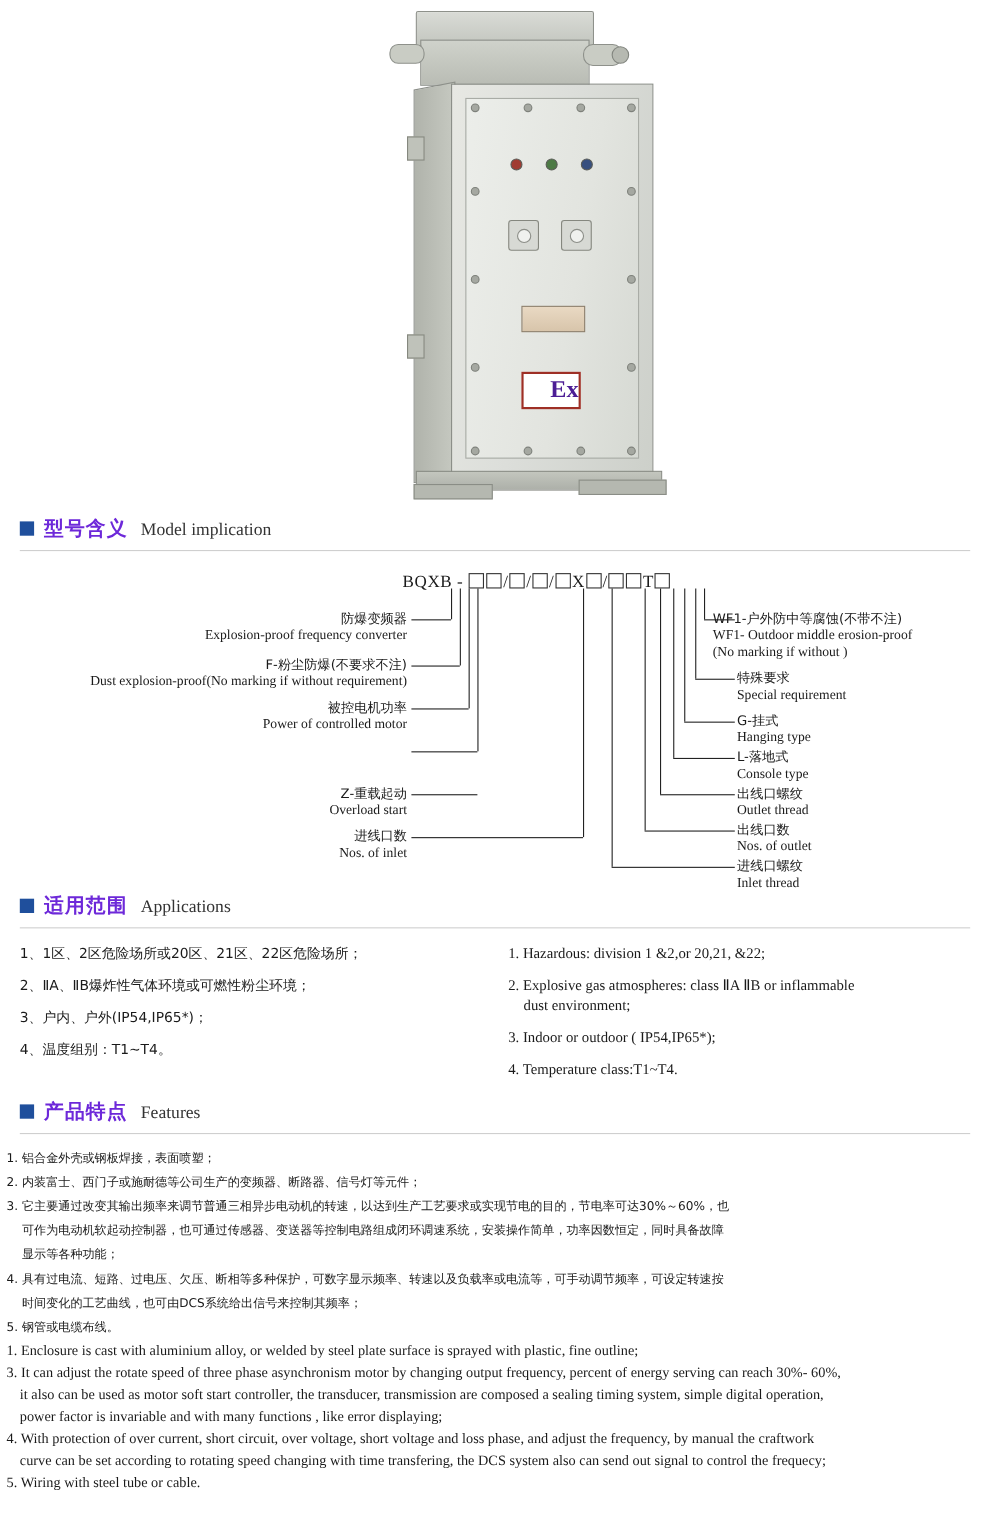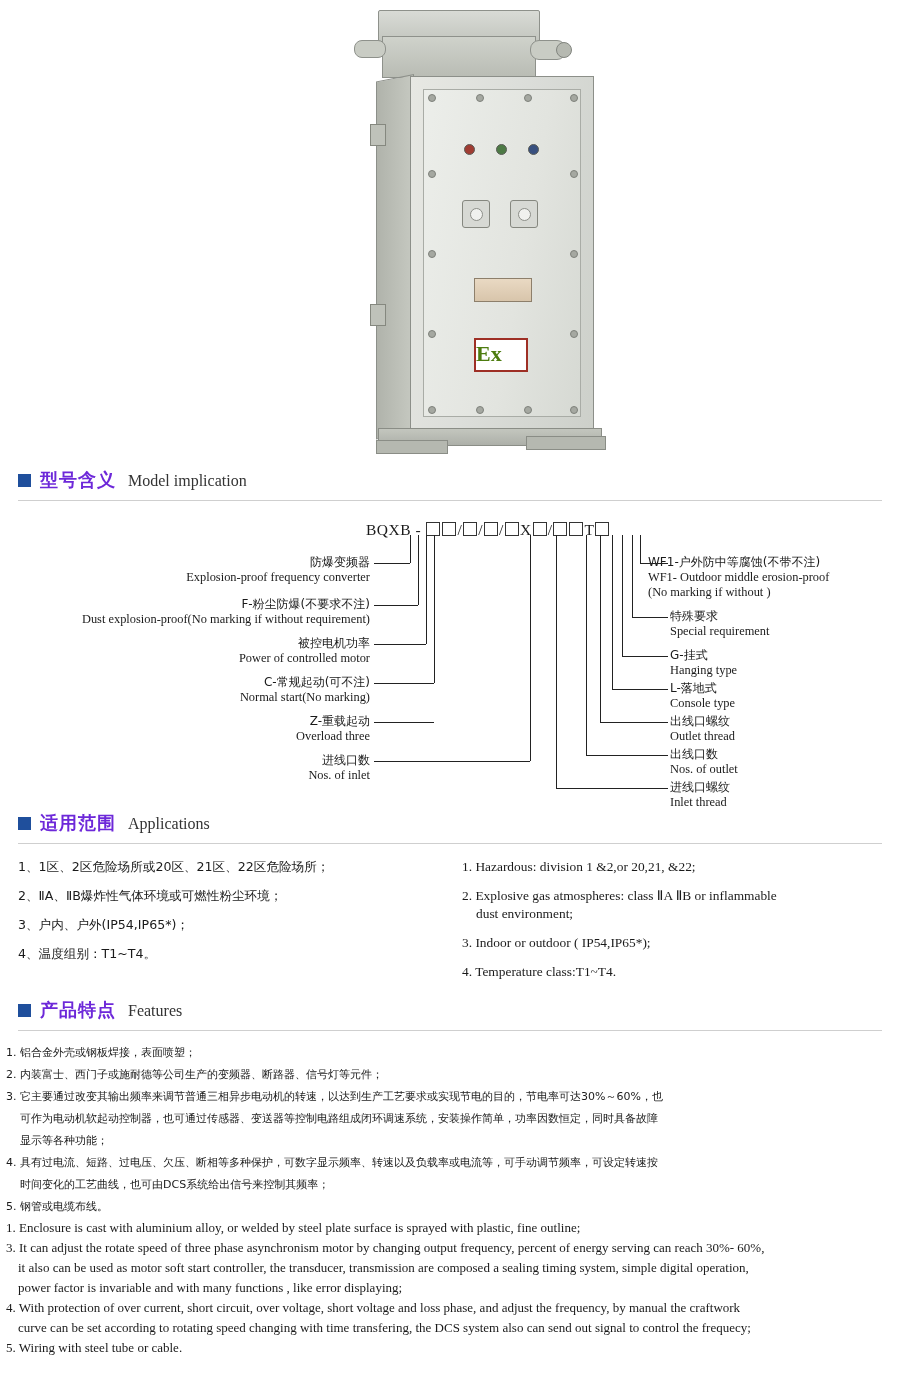--- a/index.html
+++ b/index.html
@@ -162,26 +162,26 @@
     border: 1px solid #8d7f6b;
   }
   .ex-mark {
     position: absolute;
     left: 50px;
     top: 248px;
     width: 50px;
     height: 30px;
     background: #ffffff;
     border: 2px solid #9e2f25;
-    color: #4d7c0f;
+    color: #4c1d95;
     font-family: "Liberation Serif", serif;
     font-weight: bold;
     font-size: 22px;
     line-height: 28px;
-    text-align: left;
+    text-align: right;
   }
   .base-plate {
     position: absolute;
     left: 48px;
     top: 424px;
     width: 222px;
     height: 16px;
     background: linear-gradient(180deg, #c3c6be 0%, #adb0a9 100%);
     border: 1px solid #8a8d86;
   }
@@ -405,27 +405,23 @@
       <div>Explosion-proof  frequency converter</div>
     </div>
     <div class="lbl r" style="left:0px; top:92px; width:370px;">
       <div class="cn">F-粉尘防爆(不要求不注)</div>
       <div>Dust explosion-proof(No marking if without requirement)</div>
     </div>
     <div class="lbl r" style="left:120px; top:131px; width:250px;">
       <div class="cn">被控电机功率</div>
       <div>Power  of  controlled  motor</div>
     </div>
-    <div class="lbl r" style="left:110px; top:170px; width:260px;">
-      <div class="cn">C-常规起动(可不注)</div>
-      <div>Normal  start(No  marking)</div>
-    </div>
     <div class="lbl r" style="left:130px; top:209px; width:240px;">
       <div class="cn">Z-重载起动</div>
-      <div>Overload three</div>
+      <div>Overload start</div>
     </div>
     <div class="lbl r" style="left:150px; top:248px; width:220px;">
       <div class="cn">进线口数</div>
       <div>Nos. of  inlet</div>
     </div>
 
     <div class="ln h" style="left:374px; top:58px;  width:36px;"></div>
     <div class="ln v" style="left:410px; top:30px;  height:28px;"></div>
 
     <div class="ln h" style="left:374px; top:100px; width:44px;"></div>

